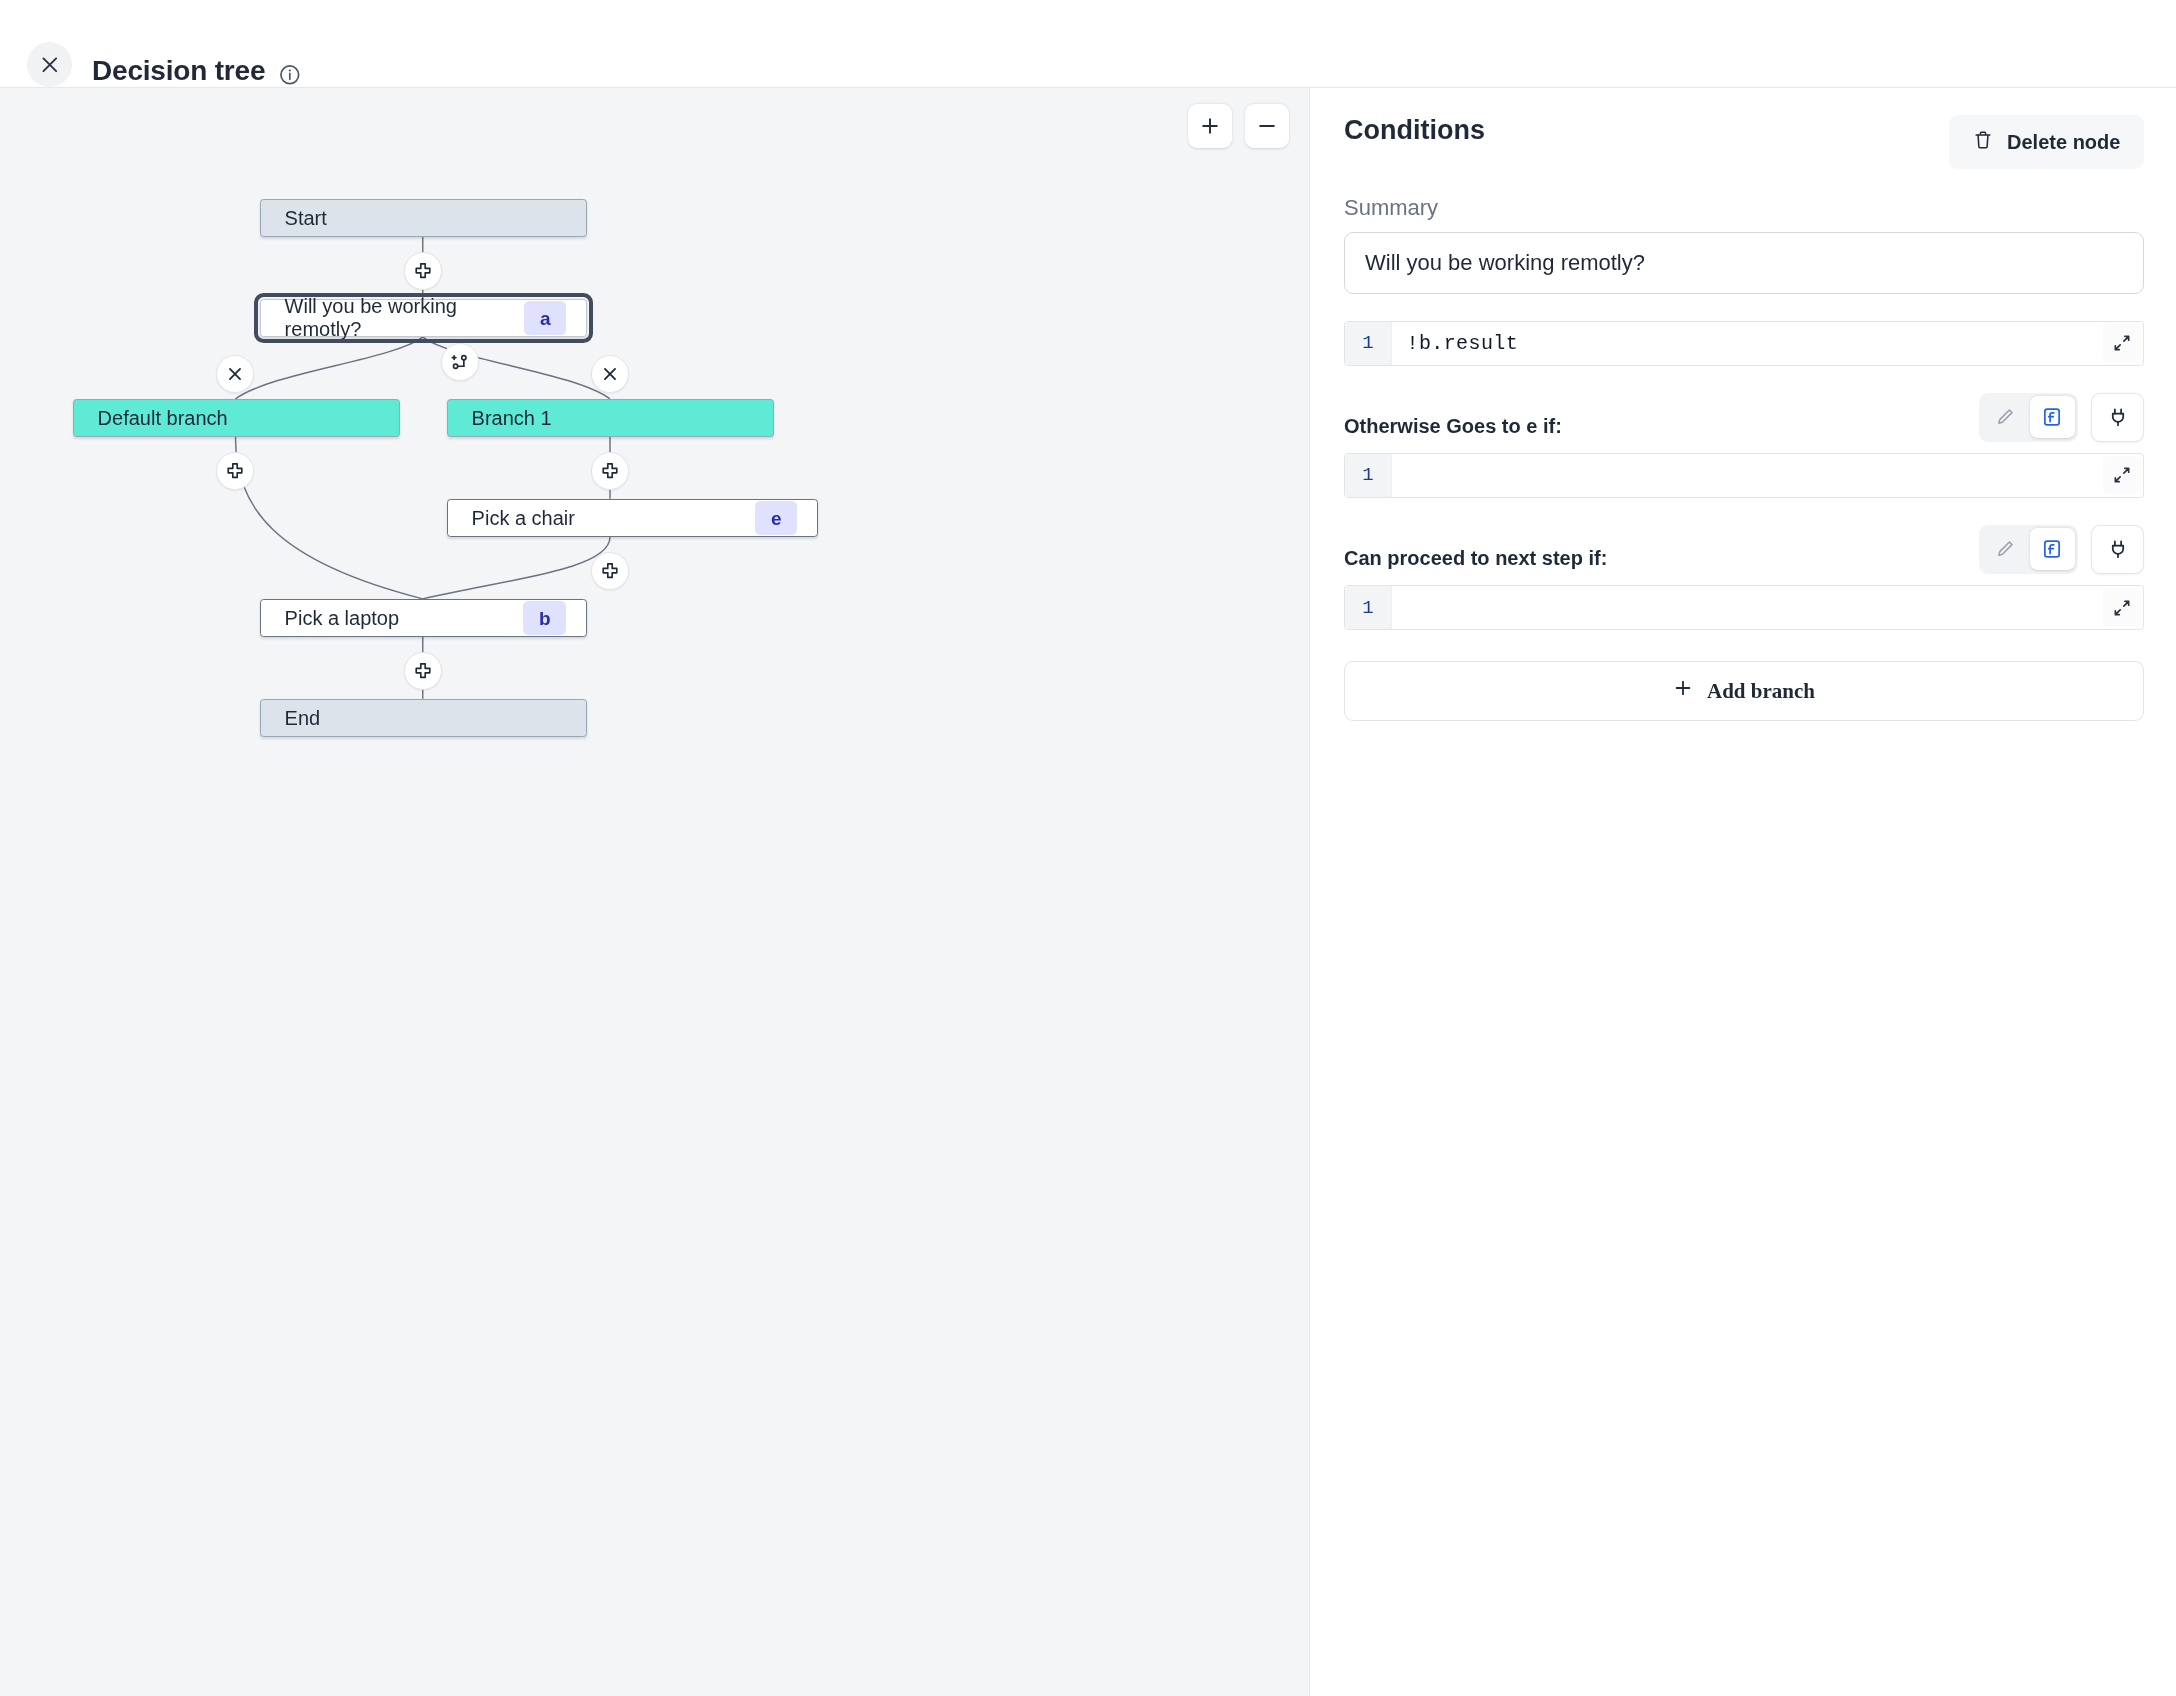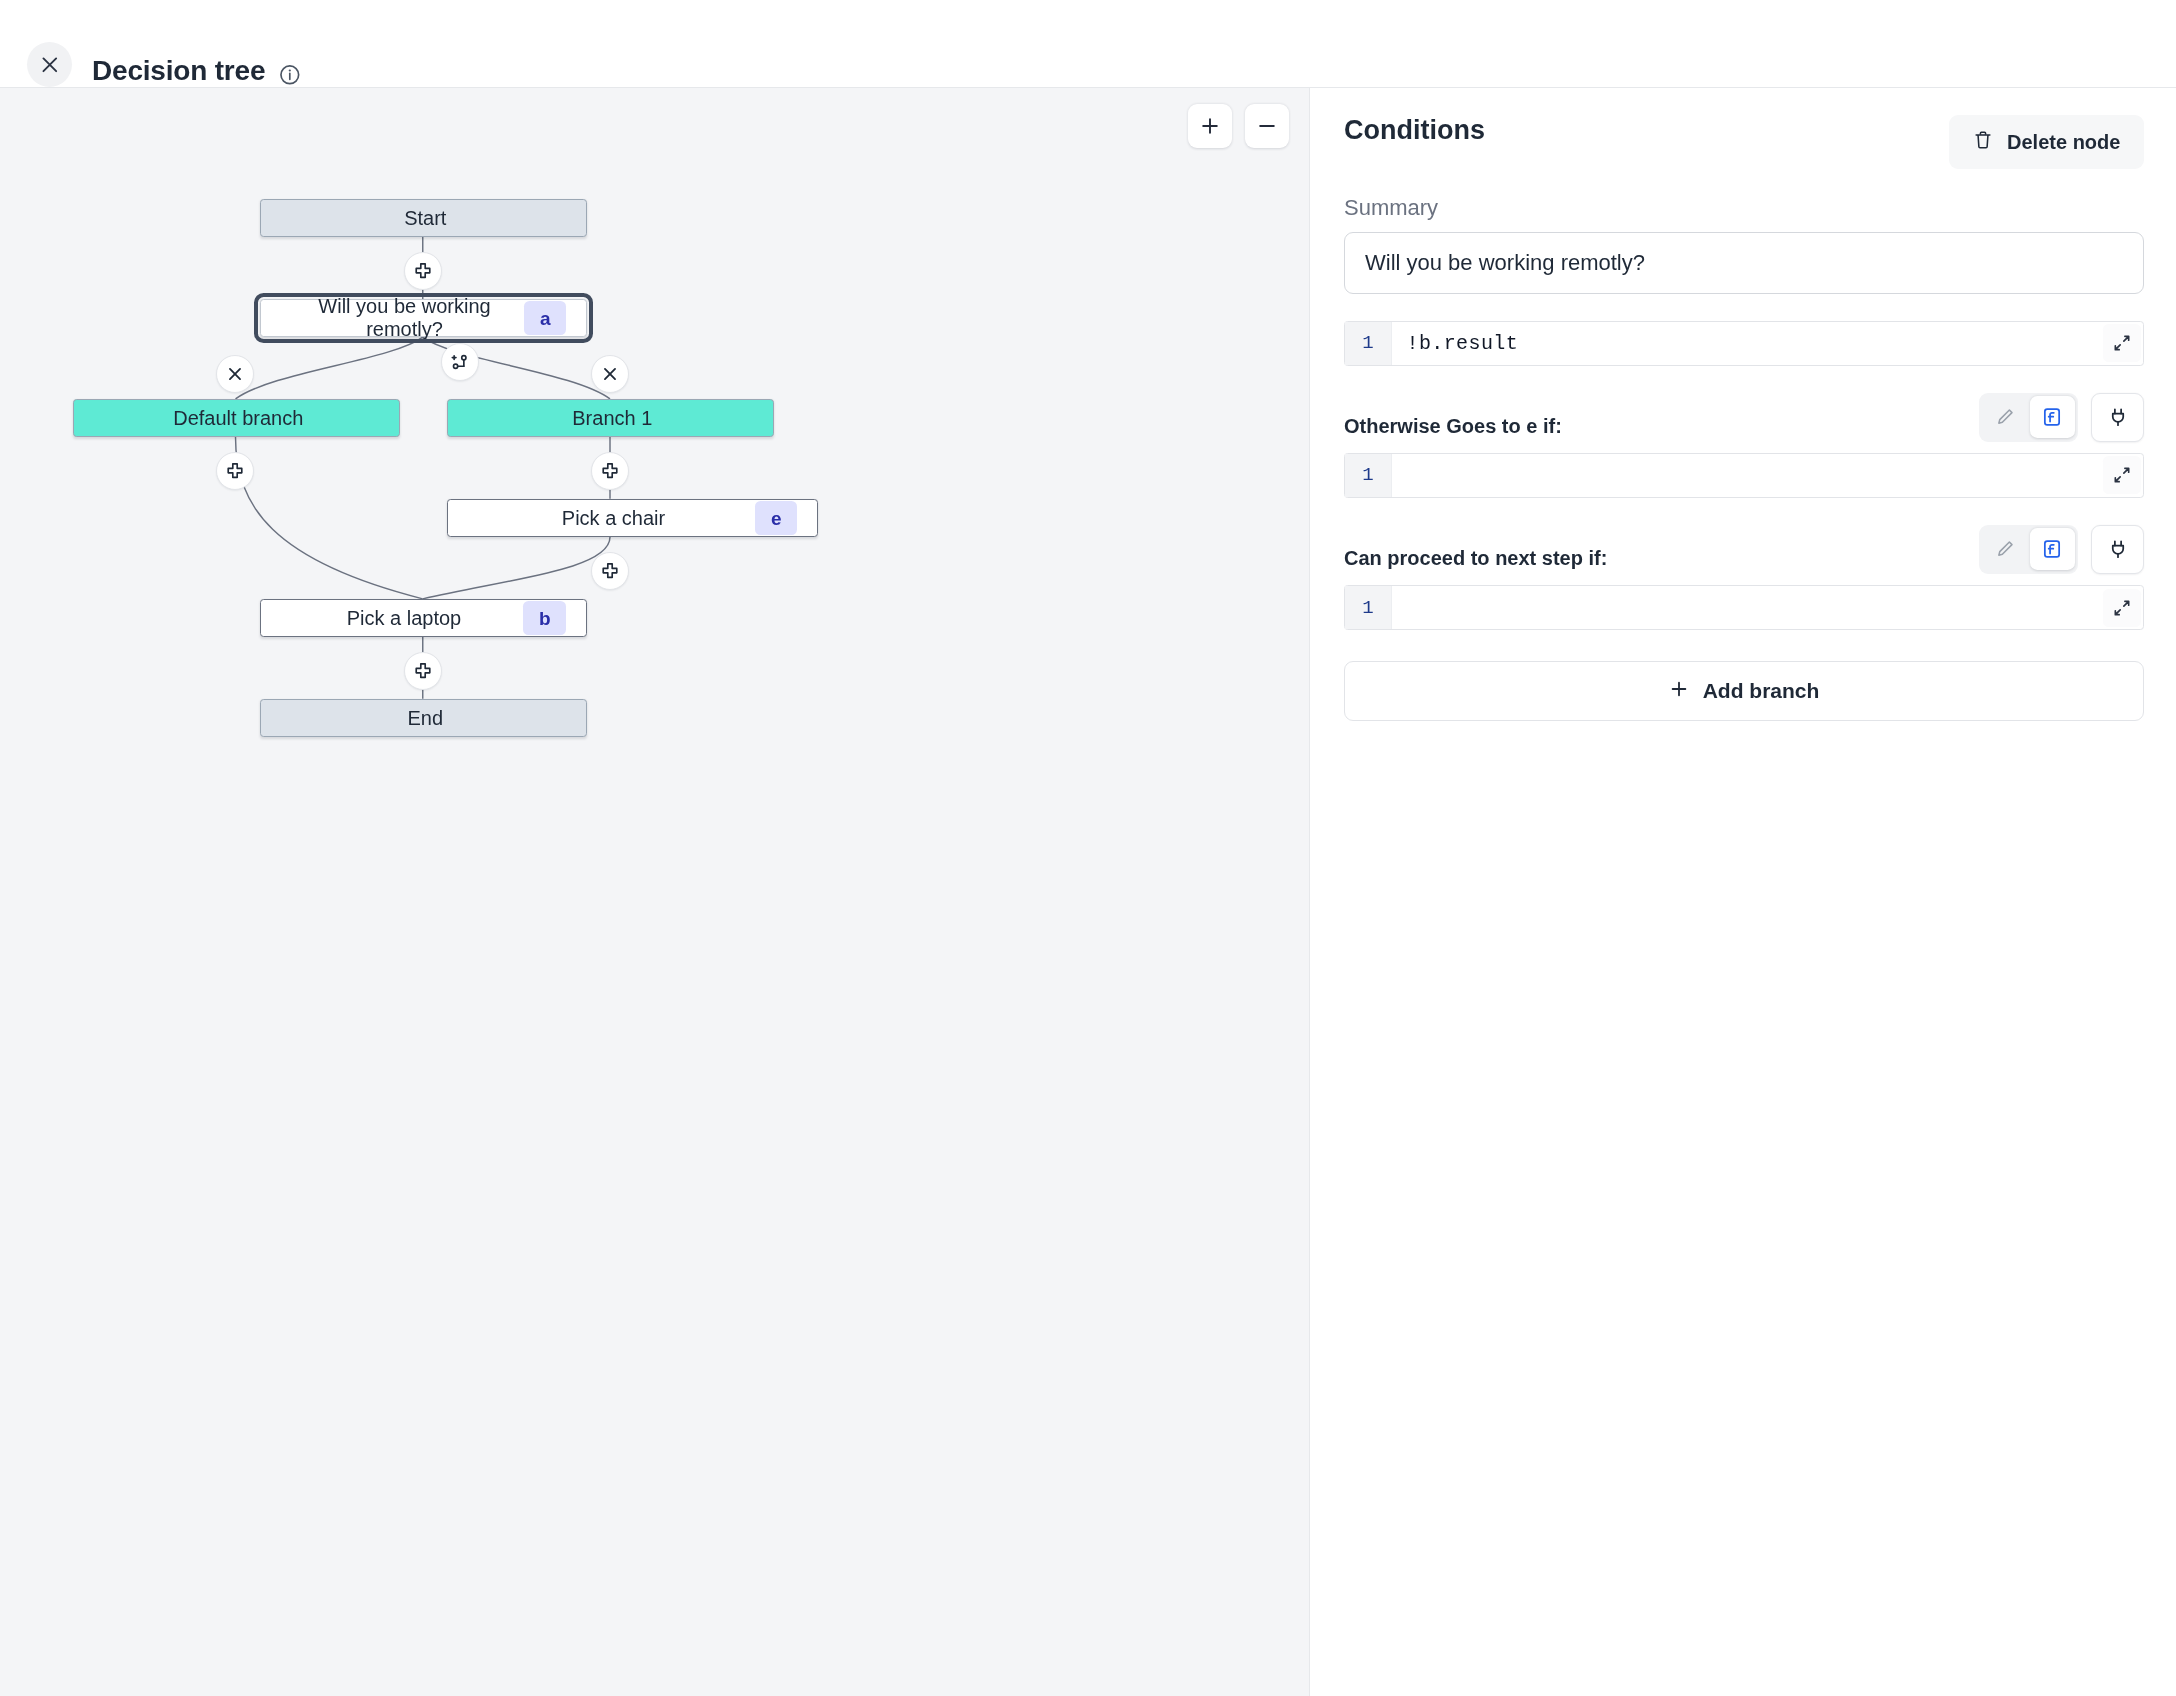--- a/index.html
+++ b/index.html
@@ -60,21 +60,20 @@
   .graph svg.edges { position: absolute; top:0; left:0; width: 1310px; height: 1608px; pointer-events: none; }
 
   .node {
     position: absolute;
     display: flex; align-items: center;
     padding: 0 20px 0 23.6px;
     font-size: 20px; color: #1f2937;
     border-radius: 3.6px;
     box-shadow: 0 1.8px 2.7px rgba(16,24,40,0.13);
     cursor: pointer;
-    text-align: center;
   }
   .node.terminal { background: #dde3ea; border: 0.9px solid #9ba7b4; }
   .node.branch   { background: #5eead4; border: 0.9px solid #9ba7b4; }
   .node.step     { background: #ffffff; border: 0.9px solid #6b7280; }
   .node .label { flex: 1 1 auto; }
   .badge {
     background: #dfe1fd; color: #2a2ea8;
     font-weight: bold; font-size: 19px;
     border-radius: 5.5px;
     padding: 7.3px 15.5px;
@@ -177,21 +176,21 @@
     background: #fbfbfc;
     display: flex; align-items: center; justify-content: center;
     cursor: pointer; border: none;
   }
   .add-branch {
     margin-top: 31px; width: 100%; height: 60px;
     border: 0.9px solid #e2e4e8; border-radius: 9px;
     background: #ffffff; cursor: pointer;
     display: flex; align-items: center; justify-content: center; gap: 14px;
     font-size: 21px; font-weight: bold; color: #1f2937;
-    font-family: Liberation Sans, sans-serif;
+    font-family: Liberation Serif, serif;
   }
 </style>
 </head>
 <body>
 
 <div class="header">
   <button class="close-btn" aria-label="close">
     <svg width="23.6" height="23.6" viewBox="0 0 26 26" fill="none">
       <path d="M6 6 L20 20 M20 6 L6 20" stroke="#2b3342" stroke-width="2.1" stroke-linecap="round"></path>
     </svg>

